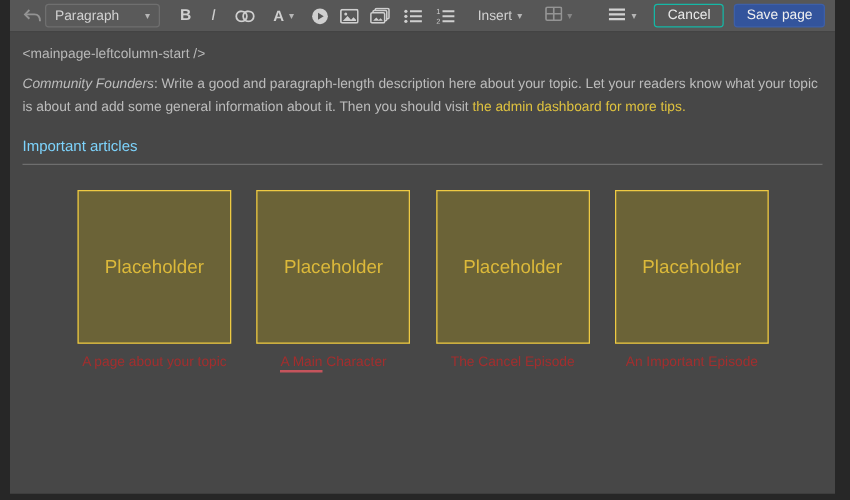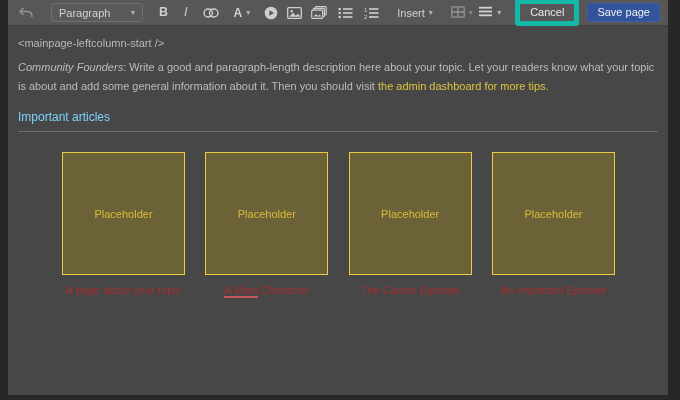--- a/index.html
+++ b/index.html
@@ -25,38 +25,38 @@
   }
   .tb-btn {
     background:none; border:none; padding:0; margin:0;
     display:flex; align-items:center; justify-content:center;
     color:#cfcfcf; font-family:inherit; cursor:pointer; line-height:1;
   }
   .tb-btn svg { display:block; }
   .dim { opacity:.5; }
   .chev { font-size:8px; color:#b5b5b5; margin-left:4px; }
   .para-dd {
-    margin-left:18px; width:92px; height:19px;
+    margin-left:3px; width:92px; height:19px;
     border:1px solid #6f6f6f; border-radius:3px;
     display:flex; align-items:center; justify-content:space-between;
     padding:0 7px; font-size:11px; color:#d2d2d2; cursor:pointer;
     background:rgba(255,255,255,0.02);
   }
   .bold-b { font-weight:700; font-size:12.5px; margin-left:16px; }
   .ital-i { font-style:italic; font-size:12.5px; margin-left:16px; }
   .link-b { margin-left:15px; }
   .style-a { font-size:12px; font-weight:600; margin-left:15px; }
   .media-b { margin-left:14px; }
   .media-b2 { margin-left:9px; }
   .list-b { margin-left:11px; }
   .txt-dd { margin-left:18px; font-size:11px; color:#d2d2d2; display:flex; align-items:center; cursor:pointer;text-align:right; }
   .menu-dd { margin-left:auto; }
   .btn-cancel {
     margin-left:14px; font-size:11px; color:#e9e9e9;
-    background:transparent; border:5px solid #14b8a6; border-radius:3px;
+    background:transparent; border:1px solid #14b8a6; border-radius:3px;
     padding:2px 10px 3px; font-family:inherit; cursor:pointer;
   }
   .btn-save {
     margin-left:8px; font-size:11px; color:#efefef;
     background: var(--accent_blue, #33549c);
     border:1px solid #3d5fa8; border-radius:3px;
     padding:2px 9px 3px; font-family:inherit; cursor:pointer;
   }
   
   .content { flex:1; overflow:hidden; }
@@ -84,21 +84,21 @@
   .figures {
     margin-top:20px; padding:0 53px 0 54px;
     display:flex; justify-content:space-between;
   }
   .ph-fig { width:123px; text-align:center; }
   .ph-box {
     width:123px; height:123px;
     background: var(--placeholder_bg, #6b6337);
     border:1.5px solid var(--placeholder_border, #eeca43);
     display:flex; align-items:center; justify-content:center;
-    font-size:11px; color: var(--placeholder_text, #dcb93a);
+    font-size:15px; color: var(--placeholder_text, #dcb93a);
     cursor:pointer;
   }
   .ph-cap {
     margin-top:9px; font-size:11px;
     color: var(--redlink, #a32e2e); cursor:pointer;
   }
   .cap-marked { border-bottom:2px solid var(--redlink_underline, #c5545c); }
 </style>
 </head>
 <body>

